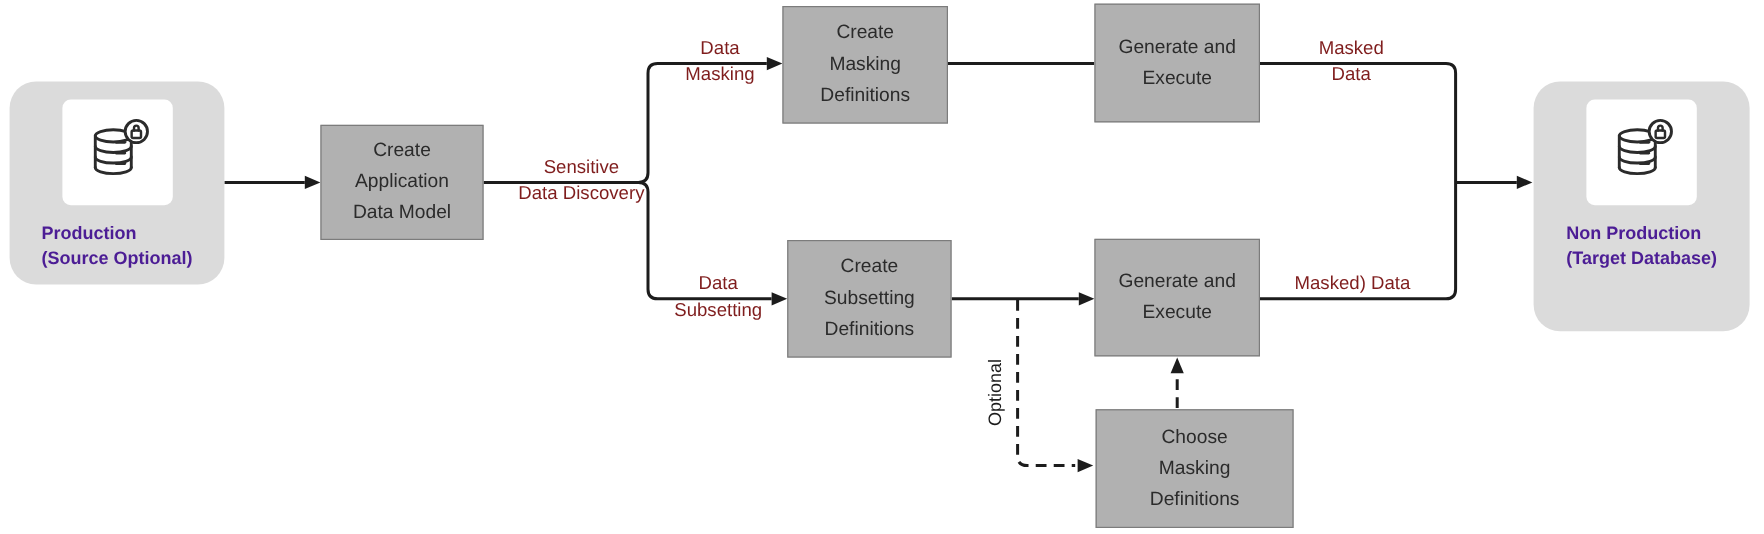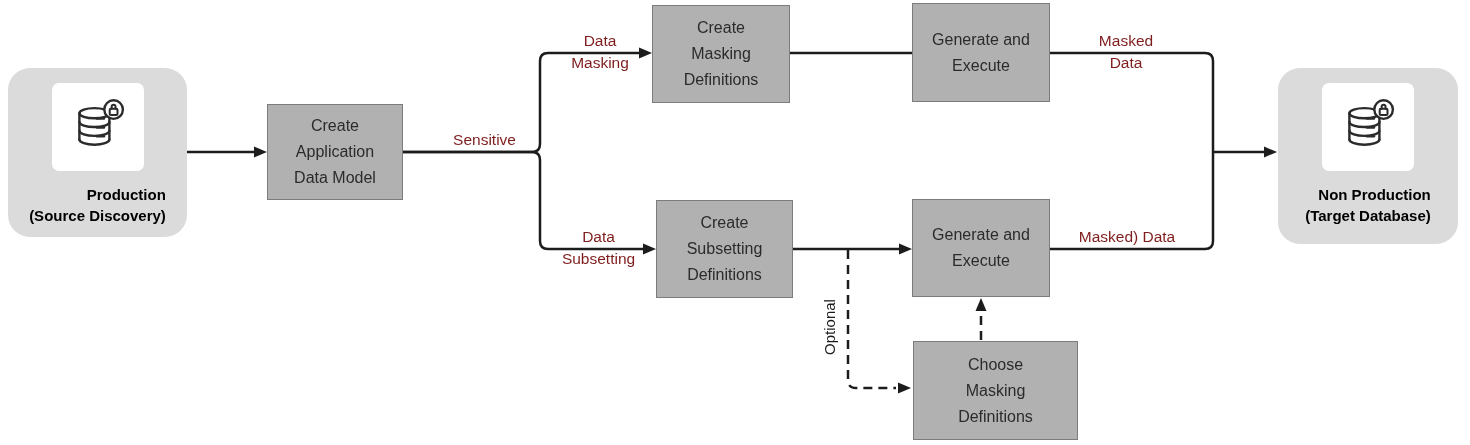--- a/index.html
+++ b/index.html
@@ -13,22 +13,22 @@
   .terminal{
     position:absolute;background:#dbdbdb;border-radius:22px;
     display:flex;flex-direction:column;align-items:center;
   }
   .tile{
     width:92px;height:88px;background:#ffffff;border-radius:7px;margin-top:15px;
     display:flex;align-items:center;justify-content:center;
   }
   .tile svg{width:60px;height:60px;}
   .caption{
-    margin-top:13px;text-align:right;font-weight:700;font-size:15px;
-    line-height:21px;color:#000000;
+    margin-top:13px;text-align:left;font-weight:700;font-size:15px;
+    line-height:21px;color:#4c1d95;
   }
   .caption span{display:block;}
 
   
   .box{
     position:absolute;background:#b1b1b1;border:1.5px solid #7c7c7c;
     box-sizing:border-box;display:flex;flex-direction:column;align-items:center;
     justify-content:center;text-align:center;font-size:16px;line-height:26px;
     color:#2b2b2b;
   }
@@ -96,25 +96,25 @@
         <path d="M 48 36 H 60"></path>
           <path d="M 48 51 H 60"></path>
           <path d="M 48 65.5 H 60"></path>
         <circle cx="76" cy="21" r="15.5" fill="#ffffff"></circle>
         <rect x="69.5" y="19.5" width="13" height="10.5" rx="2" stroke-width="3.4"></rect>
         <path d="M 72.8 19.5 V 16 a3.2 3.2 0 0 1 6.4 0 V 19.5" stroke-width="3.4"></path>
       </svg>
     </div>
     <div class="caption">
       <span>Production</span>
-      <span>(Source Discovery)</span>
+      <span>(Source Optional)</span>
     </div>
   </div>
 
-  <div class="terminal" style="left:1278px;top:68px;width:180px;height:176px;">
+  <div class="terminal" style="left:1278px;top:68px;width:180px;height:208px;">
     <div class="tile">
       <svg viewBox="0 0 100 100" fill="none" stroke="#2b2b2b" stroke-width="4" stroke-linecap="round" stroke-linejoin="round">
         <ellipse cx="44" cy="27" rx="25" ry="8.5"></ellipse>
         <path d="M 19 27 V 71"></path>
         <path d="M 69 27 V 71"></path>
         <path d="M 19 71 A 25 8.5 0 0 0 69 71"></path>
         <path d="M 19 41.6 A 25 8.5 0 0 0 69 41.6"></path>
         <path d="M 19 56.3 A 25 8.5 0 0 0 69 56.3"></path>
         <path d="M 48 36 H 60"></path>
           <path d="M 48 51 H 60"></path>
@@ -159,20 +159,21 @@
   </div>
 
   <div class="box" style="left:913px;top:341px;width:165px;height:99px;">
     <span>Choose</span>
     <span>Masking</span>
     <span>Definitions</span>
   </div>
 
   <div class="elabel" style="left:412px;top:129px;width:145px;">
     <span>Sensitive</span>
+    <span>Data Discovery</span>
   </div>
 
   <div class="elabel" style="left:555px;top:30px;width:90px;">
     <span>Data</span>
     <span>Masking</span>
   </div>
 
   <div class="elabel" style="left:1076px;top:30px;width:100px;">
     <span>Masked</span>
     <span>Data</span>

